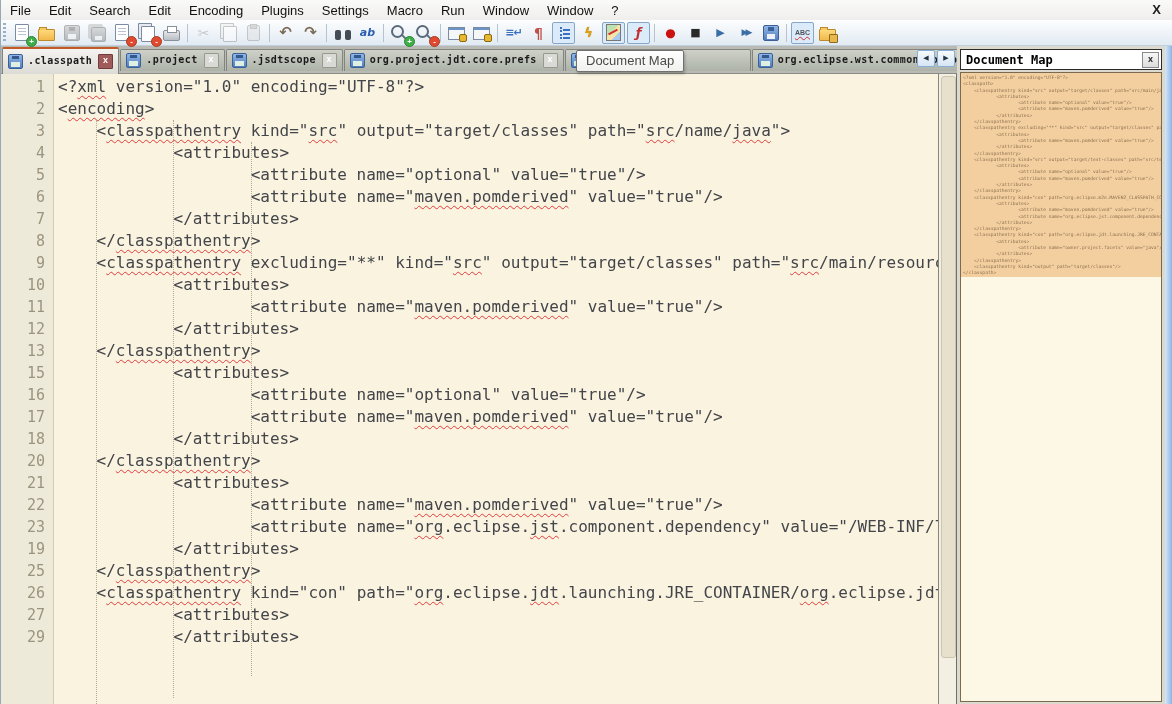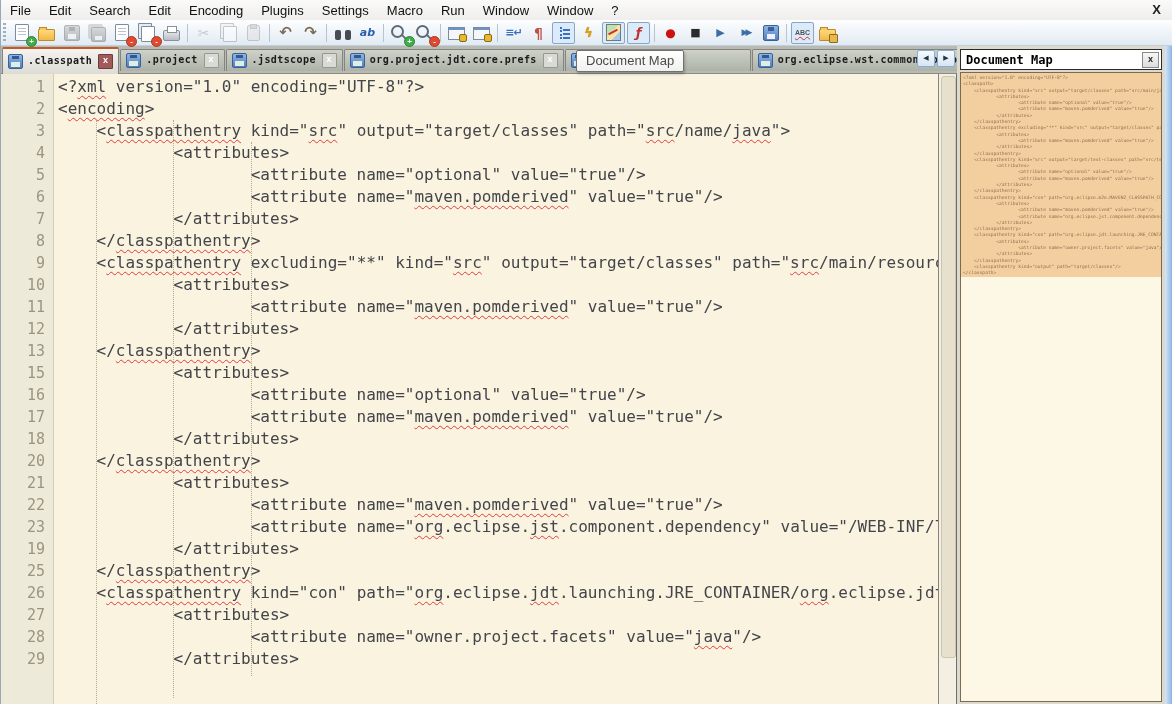--- a/index.html
+++ b/index.html
@@ -347,21 +347,20 @@
         <div class="code-line"><span class="lnum">17</span><span class="ltext"><span>                    &lt;attribute name="</span><span class="sq">maven.pomderived</span><span>" value="true"/&gt;</span></span></div>
         <div class="code-line"><span class="lnum">18</span><span class="ltext"><span>            &lt;/attributes&gt;</span></span></div>
         <div class="code-line"><span class="lnum">20</span><span class="ltext"><span>    &lt;/</span><span class="sq">classpathentry</span><span>&gt;</span></span></div>
         <div class="code-line"><span class="lnum">21</span><span class="ltext"><span>            &lt;attributes&gt;</span></span></div>
         <div class="code-line"><span class="lnum">22</span><span class="ltext"><span>                    &lt;attribute name="</span><span class="sq">maven.pomderived</span><span>" value="true"/&gt;</span></span></div>
         <div class="code-line"><span class="lnum">23</span><span class="ltext"><span>                    &lt;attribute name="</span><span class="sq">org</span><span>.eclipse.</span><span class="sq">jst</span><span>.component.dependency" value="/WEB-INF/lib"/&gt;</span></span></div>
         <div class="code-line"><span class="lnum">19</span><span class="ltext"><span>            &lt;/attributes&gt;</span></span></div>
         <div class="code-line"><span class="lnum">25</span><span class="ltext"><span>    &lt;/</span><span class="sq">classpathentry</span><span>&gt;</span></span></div>
         <div class="code-line"><span class="lnum">26</span><span class="ltext"><span>    &lt;</span><span class="sq">classpathentry</span><span> kind="con" path="</span><span class="sq">org</span><span>.eclipse.</span><span class="sq">jdt</span><span>.launching.JRE_CONTAINER/</span><span class="sq">org</span><span>.eclipse.jdt.internal.debug.ui.launcher.StandardVMType/JavaSE-1.7"&gt;</span></span></div>
         <div class="code-line"><span class="lnum">27</span><span class="ltext"><span>            &lt;attributes&gt;</span></span></div>
-        <div class="code-line"><span class="lnum">28</span><span class="ltext"><span>                    &lt;attribute name="owner.project.facets" value="</span><span class="sq">java</span><span>"/&gt;</span></span></div>
         <div class="code-line"><span class="lnum">29</span><span class="ltext"><span>            &lt;/attributes&gt;</span></span></div>
       </div>
     <div class="guide" style="left:95px;top:46px;height:584px;"></div>
     <div class="guide" style="left:172px;top:46px;height:578px;"></div>
     <div class="guide" style="left:250px;top:68px;height:534px;"></div>
   </div>
 
   <div class="vscroll">
     <div class="vthumb"></div>
   </div>

